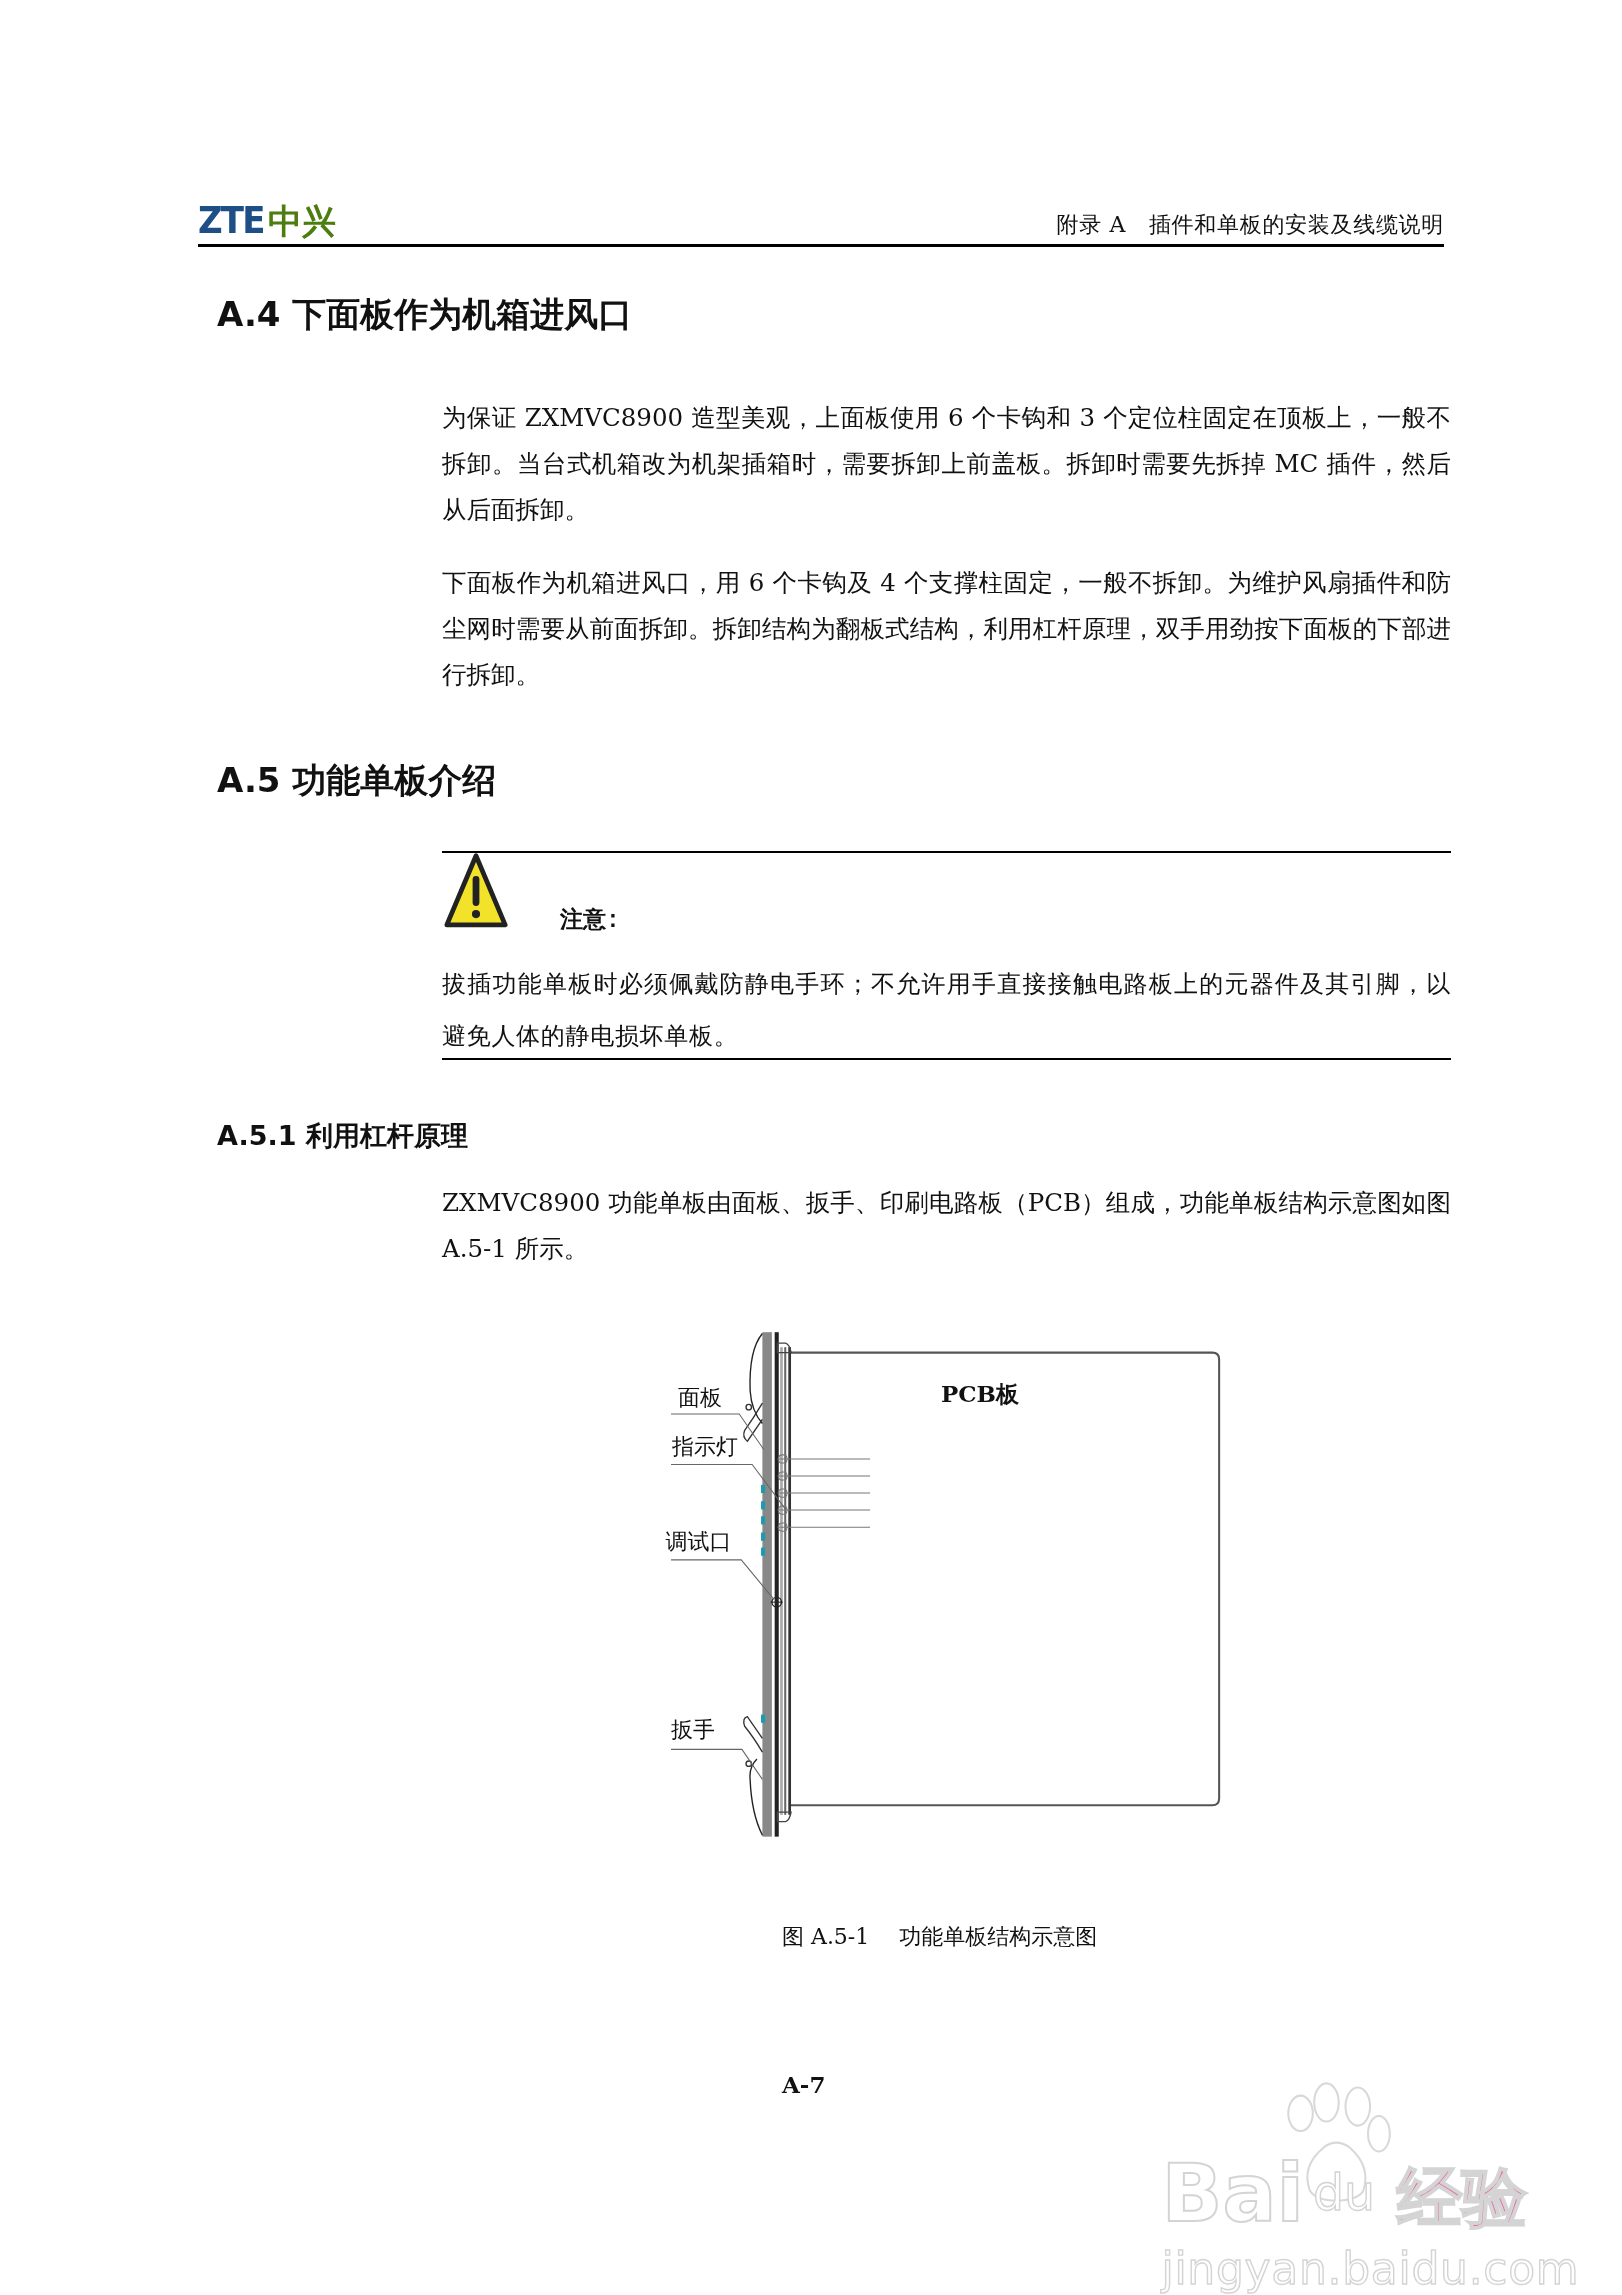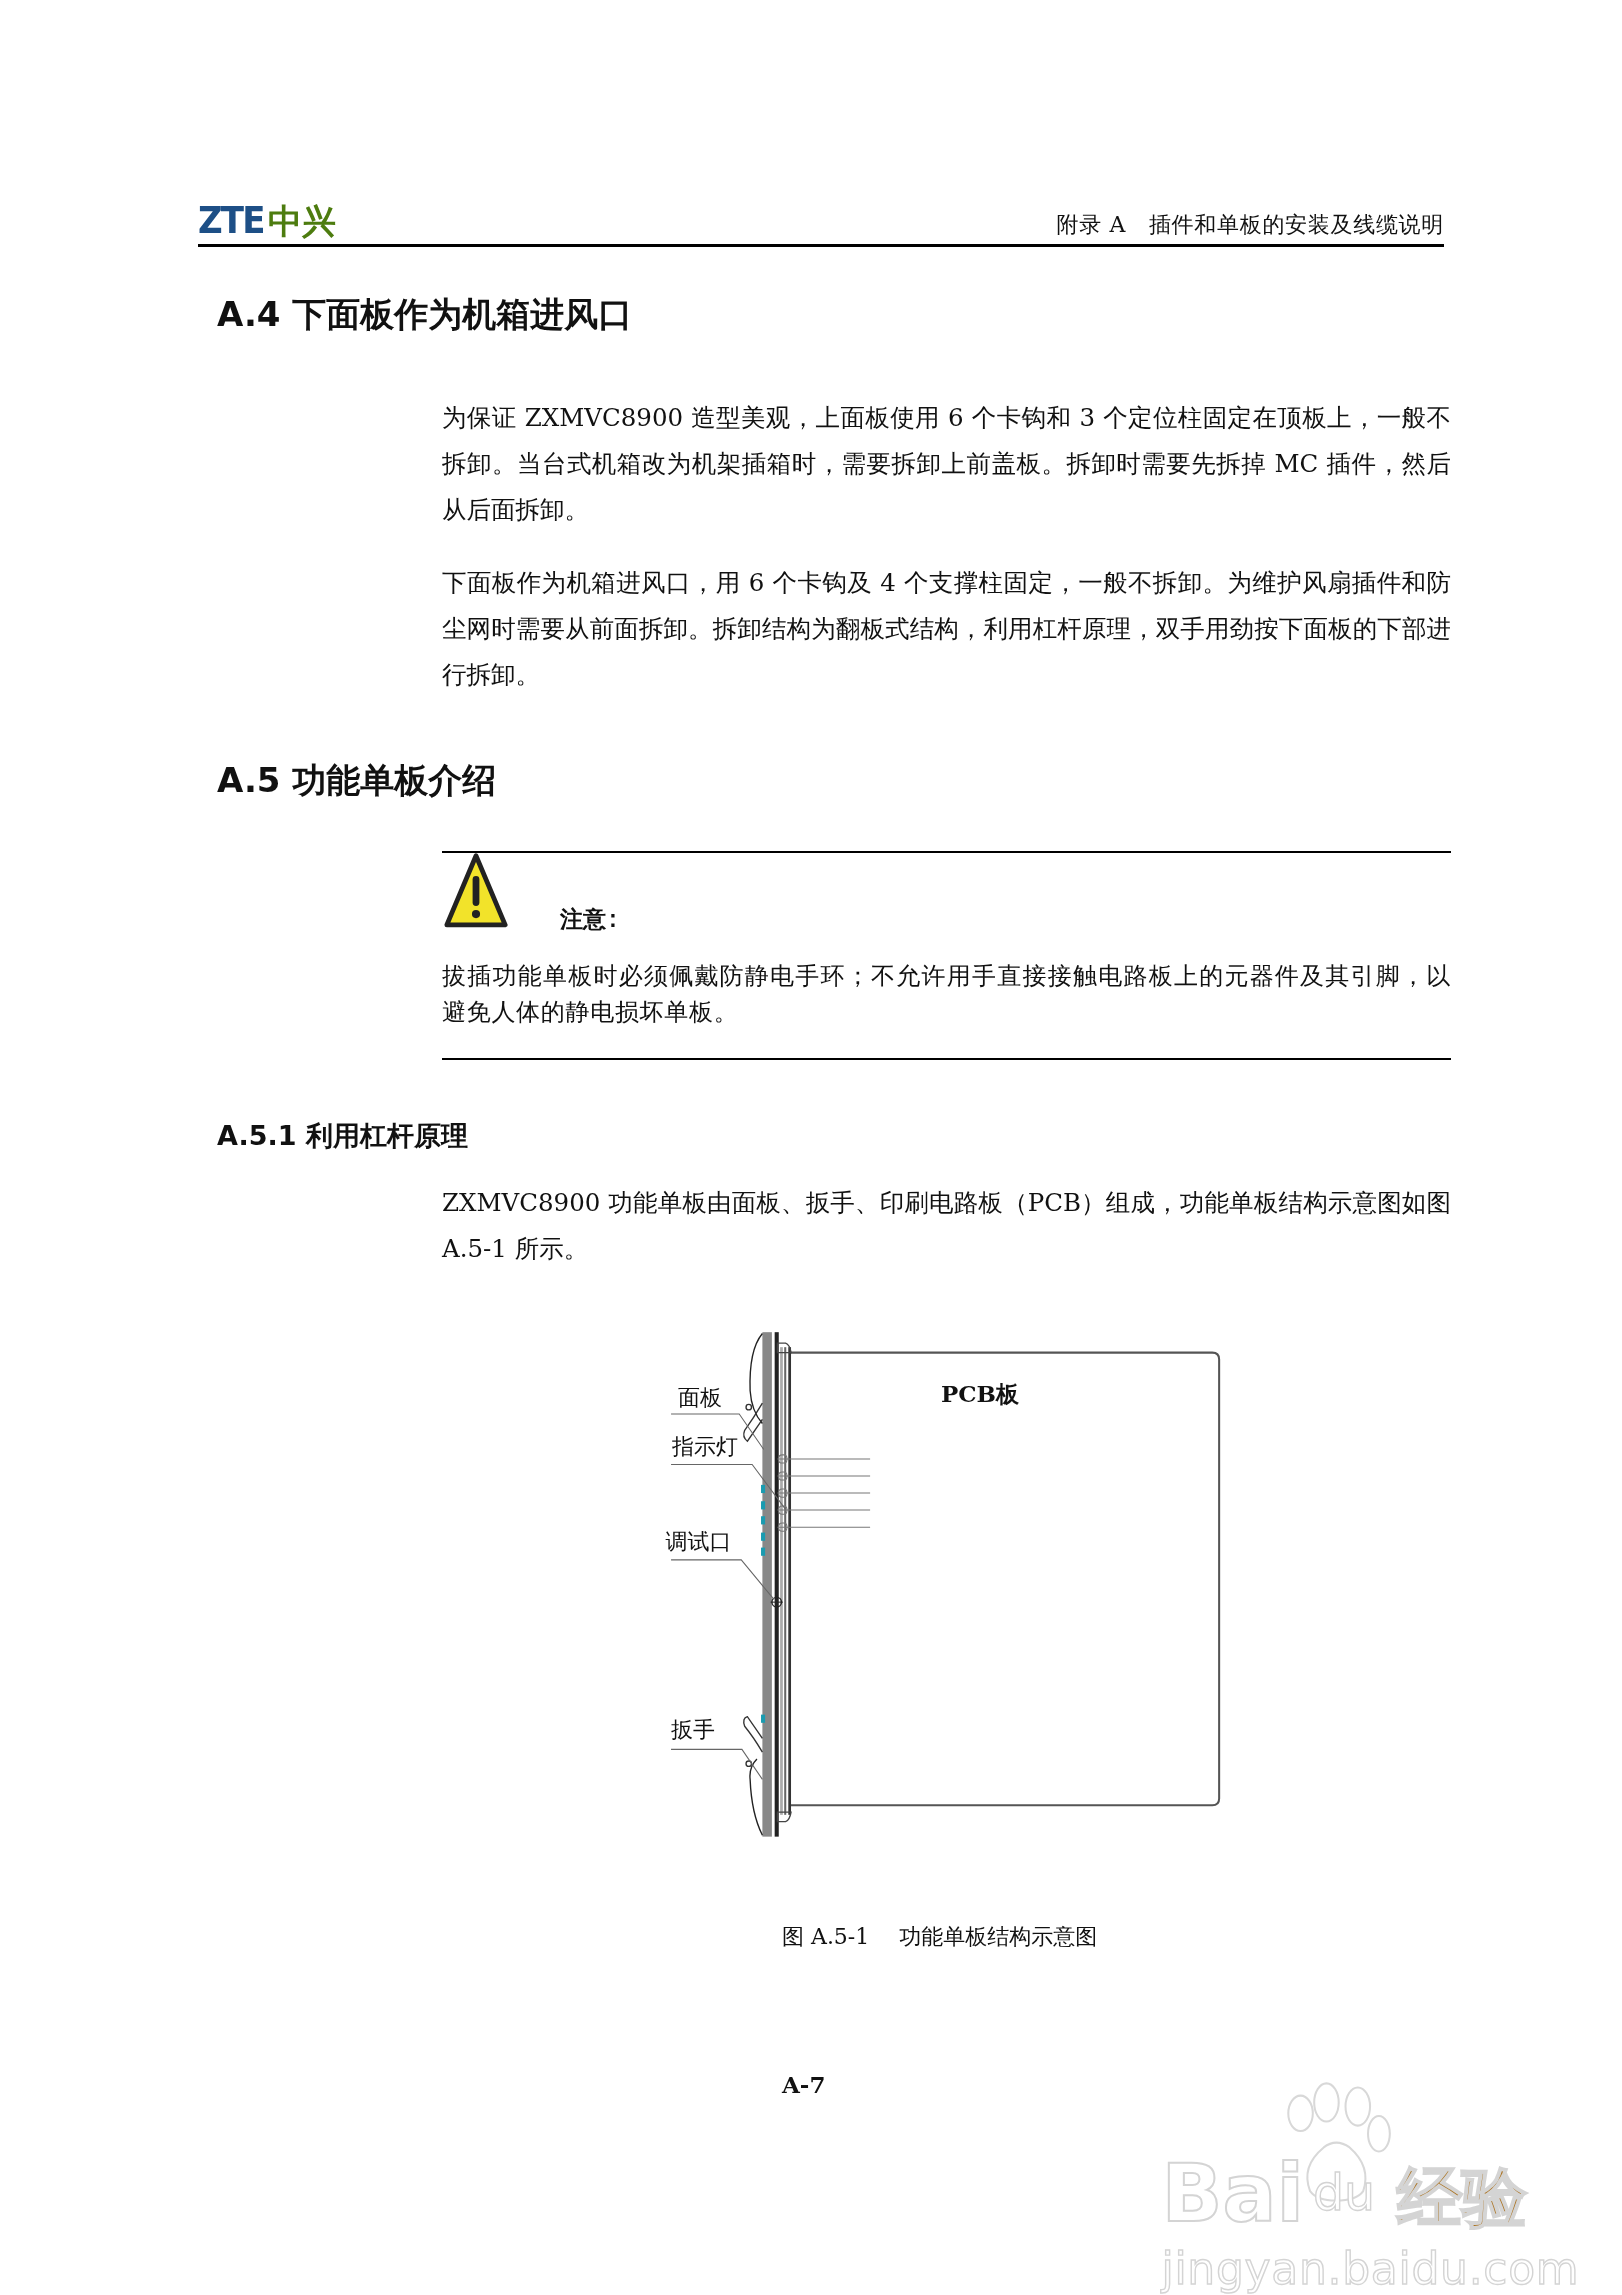--- a/index.html
+++ b/index.html
@@ -19,21 +19,21 @@
   
   .h1 { font-family:"DejaVu Sans", sans-serif; font-weight:bold; font-size:34px; left:217px; }
   .h2 { font-family:"DejaVu Sans", sans-serif; font-weight:bold; font-size:27px; left:217px; }
 
   .para { left:442px; width:1009px; font-size:24.5px; line-height:46px; text-align:justify; }
 
   
   .rule { left:442px; width:1009px; height:2px; background:#000; }
   .warn-icon { left:444px; top:853px; width:64px; height:76px; }
   .notice-label { left:560px; top:904px; font-family:Liberation Mono, monospace; font-weight:bold; font-size:23px; }
-  .notice-text { left:442px; width:1009px; top:958px; font-size:24px; line-height:36px; text-align:justify; letter-spacing:0.7px; }
+  .notice-text { left:442px; width:1009px; top:958px; font-size:24px; line-height:52px; text-align:justify; letter-spacing:0.7px; }
 
   
   .figure { left:641px; top:1309px; width:600px; height:559px; }
   .fig-label { font-family:"DejaVu Sans", sans-serif; font-size:22px; position:absolute; }
   .pcb-label { font-family:"DejaVu Serif", serif; font-weight:bold; font-size:23px; position:absolute; }
   .caption { left:782px; top:1922px; font-size:22px; }
   .caption .sp { display:inline-block; width:30px; }
   .page-num { left:782px; top:2071px; font-weight:bold; font-size:23px; }
 
   
@@ -150,16 +150,16 @@
     <g fill="none" stroke="#d4d4d4" stroke-width="3">
       <ellipse cx="218" cy="100" rx="18" ry="26"></ellipse>
       <ellipse cx="256" cy="84" rx="18" ry="28"></ellipse>
       <ellipse cx="302" cy="90" rx="18" ry="28"></ellipse>
       <ellipse cx="333" cy="130" rx="16" ry="26"></ellipse>
       <path d="M232,214 Q218,178 252,150 Q270,136 290,150 Q322,178 310,214 Q300,228 270,228 Q242,228 232,214 Z"></path>
     </g>
   </svg>
   <div style="position:absolute;left:9.5px;top:102px;font-family:'DejaVu Sans',sans-serif;font-weight:bold;font-size:80px;color:#fff;-webkit-text-stroke:2px #d0d0d0;">Bai</div>
   <div style="position:absolute;left:161px;top:120px;font-family:'DejaVu Sans',sans-serif;font-size:49px;color:#fff;-webkit-text-stroke:1.4px #cfcfcf;">du</div>
-  <div style="position:absolute;left:245px;top:109px;font-family:'DejaVu Sans',sans-serif;font-weight:bold;font-size:65px;color:#a16207;-webkit-text-stroke:2px #d0d0d0;">经验</div>
+  <div style="position:absolute;left:245px;top:109px;font-family:'DejaVu Sans',sans-serif;font-weight:bold;font-size:65px;color:#ec4899;-webkit-text-stroke:2px #d0d0d0;">经验</div>
   <div style="position:absolute;left:9.5px;top:198px;font-family:'DejaVu Sans',sans-serif;font-size:44px;color:#fff;-webkit-text-stroke:1.4px #d0d0d0;letter-spacing:0.7px;">jingyan.baidu.com</div>
 </div>
 
 
 </body></html>

